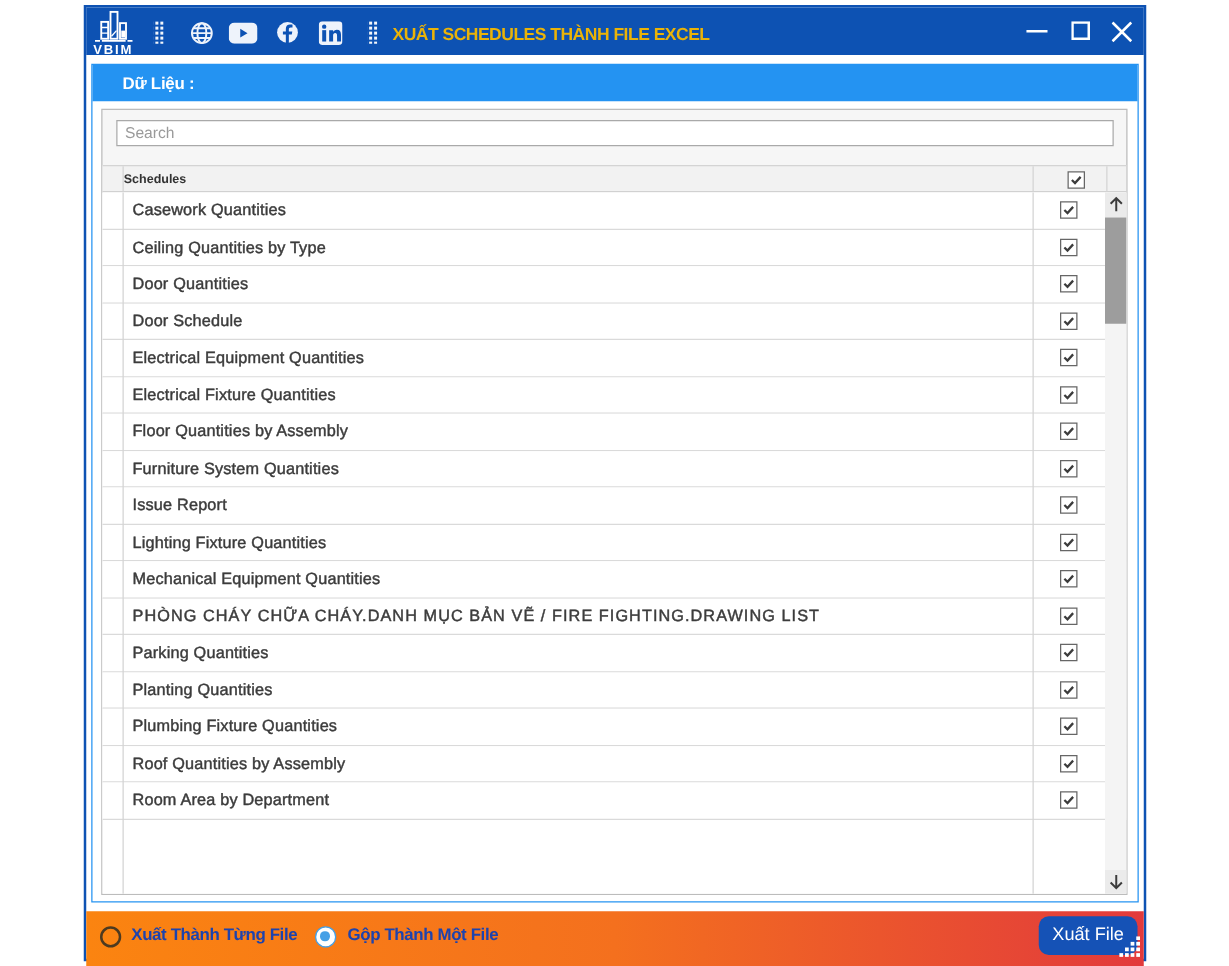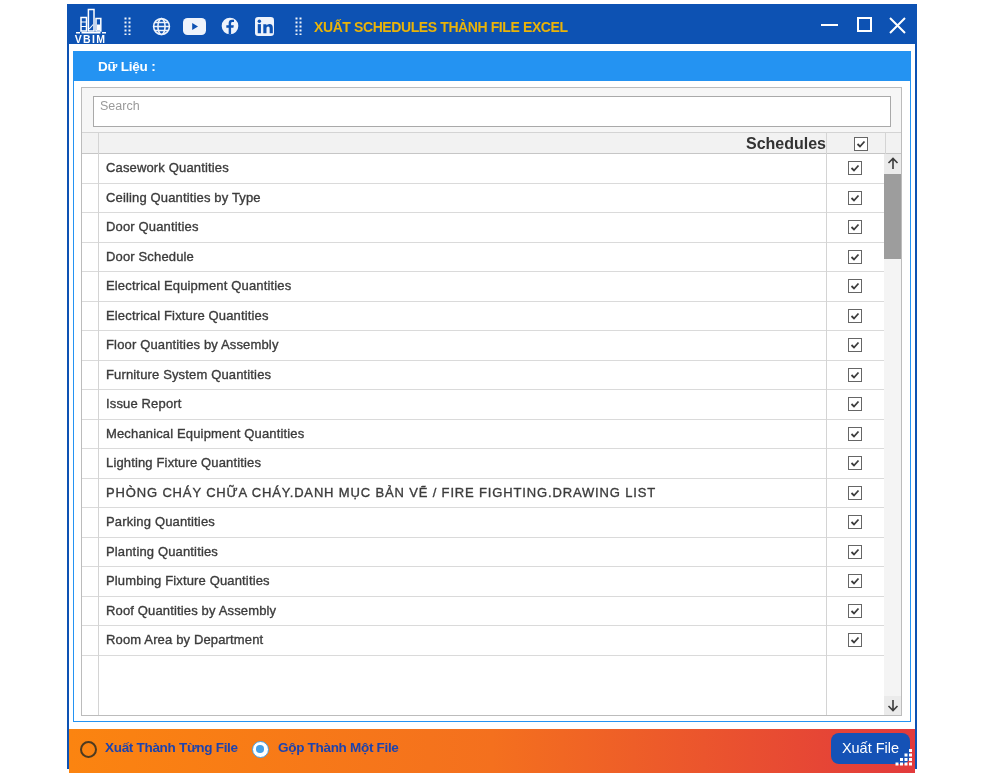--- a/index.html
+++ b/index.html
@@ -7,23 +7,23 @@
 .titlebar{position:absolute;left:0;top:0;width:846px;height:38px;background:#0d52b3}
 .titletext{position:absolute;left:245px;top:2px;height:38px;line-height:38px;color:#eab308;font-size:14px;font-weight:bold;letter-spacing:-0.4px}
 .grip{position:absolute;top:10px;width:8px;height:19px;
  background-image:radial-gradient(circle, rgba(255,255,255,.95) 1.15px, transparent 1.4px);
  background-size:4px 4px;background-position:0.5px 0.5px}
 
 .gbox{position:absolute;left:4px;top:45px;width:838px;height:671px;border:1px solid #2493f2;background:#fff}
 .gbhead{position:absolute;left:0;top:0;width:100%;height:29px;background:#2493f2;color:#fff;font-size:13.5px;font-weight:bold;letter-spacing:-0.2px;line-height:29px;padding-left:24px}
 
 .panel{position:absolute;left:7px;top:35px;width:821px;height:629px;background:#f6f6f6;border:1px solid #bcbcbc}
-.search{position:absolute;left:11px;top:8px;width:798px;height:31px;background:#fff;border:1px solid #a9a9a9;color:#9a9a9a;font-size:12.5px;line-height:19px;padding-left:6px}
+.search{position:absolute;left:11px;top:8px;width:798px;height:21px;background:#fff;border:1px solid #a9a9a9;color:#9a9a9a;font-size:12.5px;line-height:19px;padding-left:6px}
 .ghead{position:absolute;left:0px;top:44px;width:819px;height:22px;background:#f2f2f2;border-top:1px solid #d4d4d4;border-bottom:1px solid #c6c6c6}
-.ghead .htxt{position:absolute;left:17px;width:727px;top:0;height:22px;line-height:21px;text-align:right;font-weight:bold;font-size:16px;color:#333}
+.ghead .htxt{position:absolute;left:17px;width:727px;top:0;height:22px;line-height:21px;text-align:left;font-weight:bold;font-size:10px;color:#333}
 .rows{position:absolute;left:0;top:66px;width:819px;height:561px;background:#fff}
 .row{position:relative;width:100%;height:29.5px;border-bottom:1px solid #dadada;background:#fff}
 .row .t{position:absolute;left:24px;top:0;height:28.5px;line-height:28.5px;font-size:13px;letter-spacing:0.15px;color:#3c3c3c;white-space:nowrap;-webkit-text-stroke:0.35px #3c3c3c}
 .row.sel{background:#e2eef9}
 .vline{position:absolute;top:0;width:1px;background:#d4d4d4}
 .cb{position:absolute;width:14px;height:14px;border:1px solid #666;background:#fff}
 .cb svg{position:absolute;left:0;top:0}
 .marker{position:absolute;left:6px;top:10px;width:0;height:0;border-left:6px solid #1a1a1a;border-top:4.5px solid transparent;border-bottom:4.5px solid transparent}
 
 .vscroll{position:absolute;left:802px;top:66px;width:17px;height:561px;background:#f4f4f4}
@@ -175,29 +175,29 @@
           </div>
           <div class="row">
             <div class="t" style="">Issue Report</div>
             <div class="cb" style="left:766px;top:7px">
               <svg width="12" height="12" viewBox="0 0 12 12">
                 <path d="M2.5 6 L5 8.5 L9.5 3.5" stroke="#3c3c3c" stroke-width="1.8" fill="none"></path>
               </svg>
             </div>
           </div>
           <div class="row">
+            <div class="t" style="">Lighting Fixture Quantities</div>
+            <div class="cb" style="left:766px;top:7px">
+              <svg width="12" height="12" viewBox="0 0 12 12">
+                <path d="M2.5 6 L5 8.5 L9.5 3.5" stroke="#3c3c3c" stroke-width="1.8" fill="none"></path>
+              </svg>
+            </div>
+          </div>
+          <div class="row">
             <div class="t" style="">Mechanical Equipment Quantities</div>
-            <div class="cb" style="left:766px;top:7px">
-              <svg width="12" height="12" viewBox="0 0 12 12">
-                <path d="M2.5 6 L5 8.5 L9.5 3.5" stroke="#3c3c3c" stroke-width="1.8" fill="none"></path>
-              </svg>
-            </div>
-          </div>
-          <div class="row">
-            <div class="t" style="">Lighting Fixture Quantities</div>
             <div class="cb" style="left:766px;top:7px">
               <svg width="12" height="12" viewBox="0 0 12 12">
                 <path d="M2.5 6 L5 8.5 L9.5 3.5" stroke="#3c3c3c" stroke-width="1.8" fill="none"></path>
               </svg>
             </div>
           </div>
           <div class="row">
             <div class="t" style="letter-spacing:0.85px">PHÒNG CHÁY CHỮA CHÁY.DANH MỤC BẢN VẼ / FIRE FIGHTING.DRAWING LIST</div>
             <div class="cb" style="left:766px;top:7px">
               <svg width="12" height="12" viewBox="0 0 12 12">

